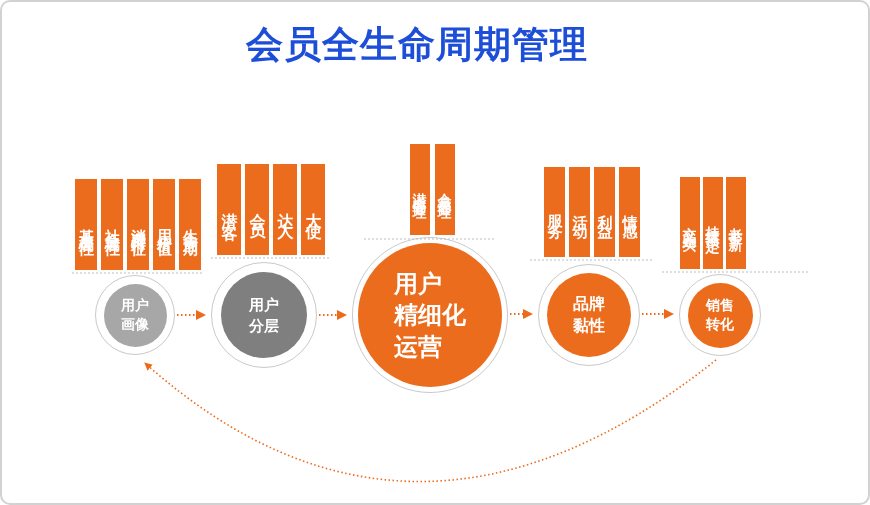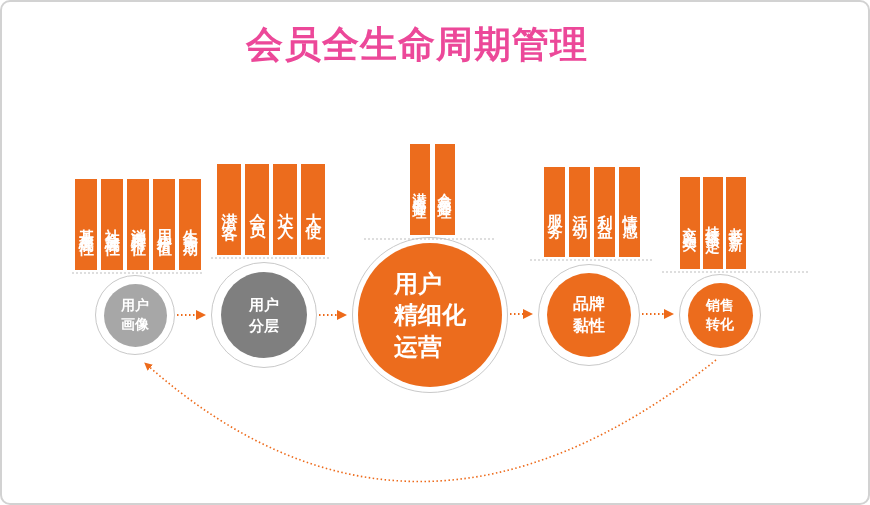--- a/index.html
+++ b/index.html
@@ -10,21 +10,21 @@
     border:2px solid #d2d2d2;
     border-radius:10px;
     box-sizing:border-box;
     overflow:hidden;
     font-family:"Liberation Sans","DejaVu Sans",sans-serif;
   }
   .title{
     position:absolute;left:0;top:18px;width:830px;
     text-align:center;
     font-size:37px;font-weight:800;
-    color:#ec4899;letter-spacing:1px;
+    color:#1d4ed8;letter-spacing:1px;
     margin:0;
   }
   
   .tag-group{position:absolute;display:flex;}
   .tag{
     background:#EC6C1D;color:#fff;font-weight:bold;
     writing-mode:vertical-rl;text-orientation:upright;
     display:flex;align-items:center;justify-content:center;
     text-align:center;
   }

